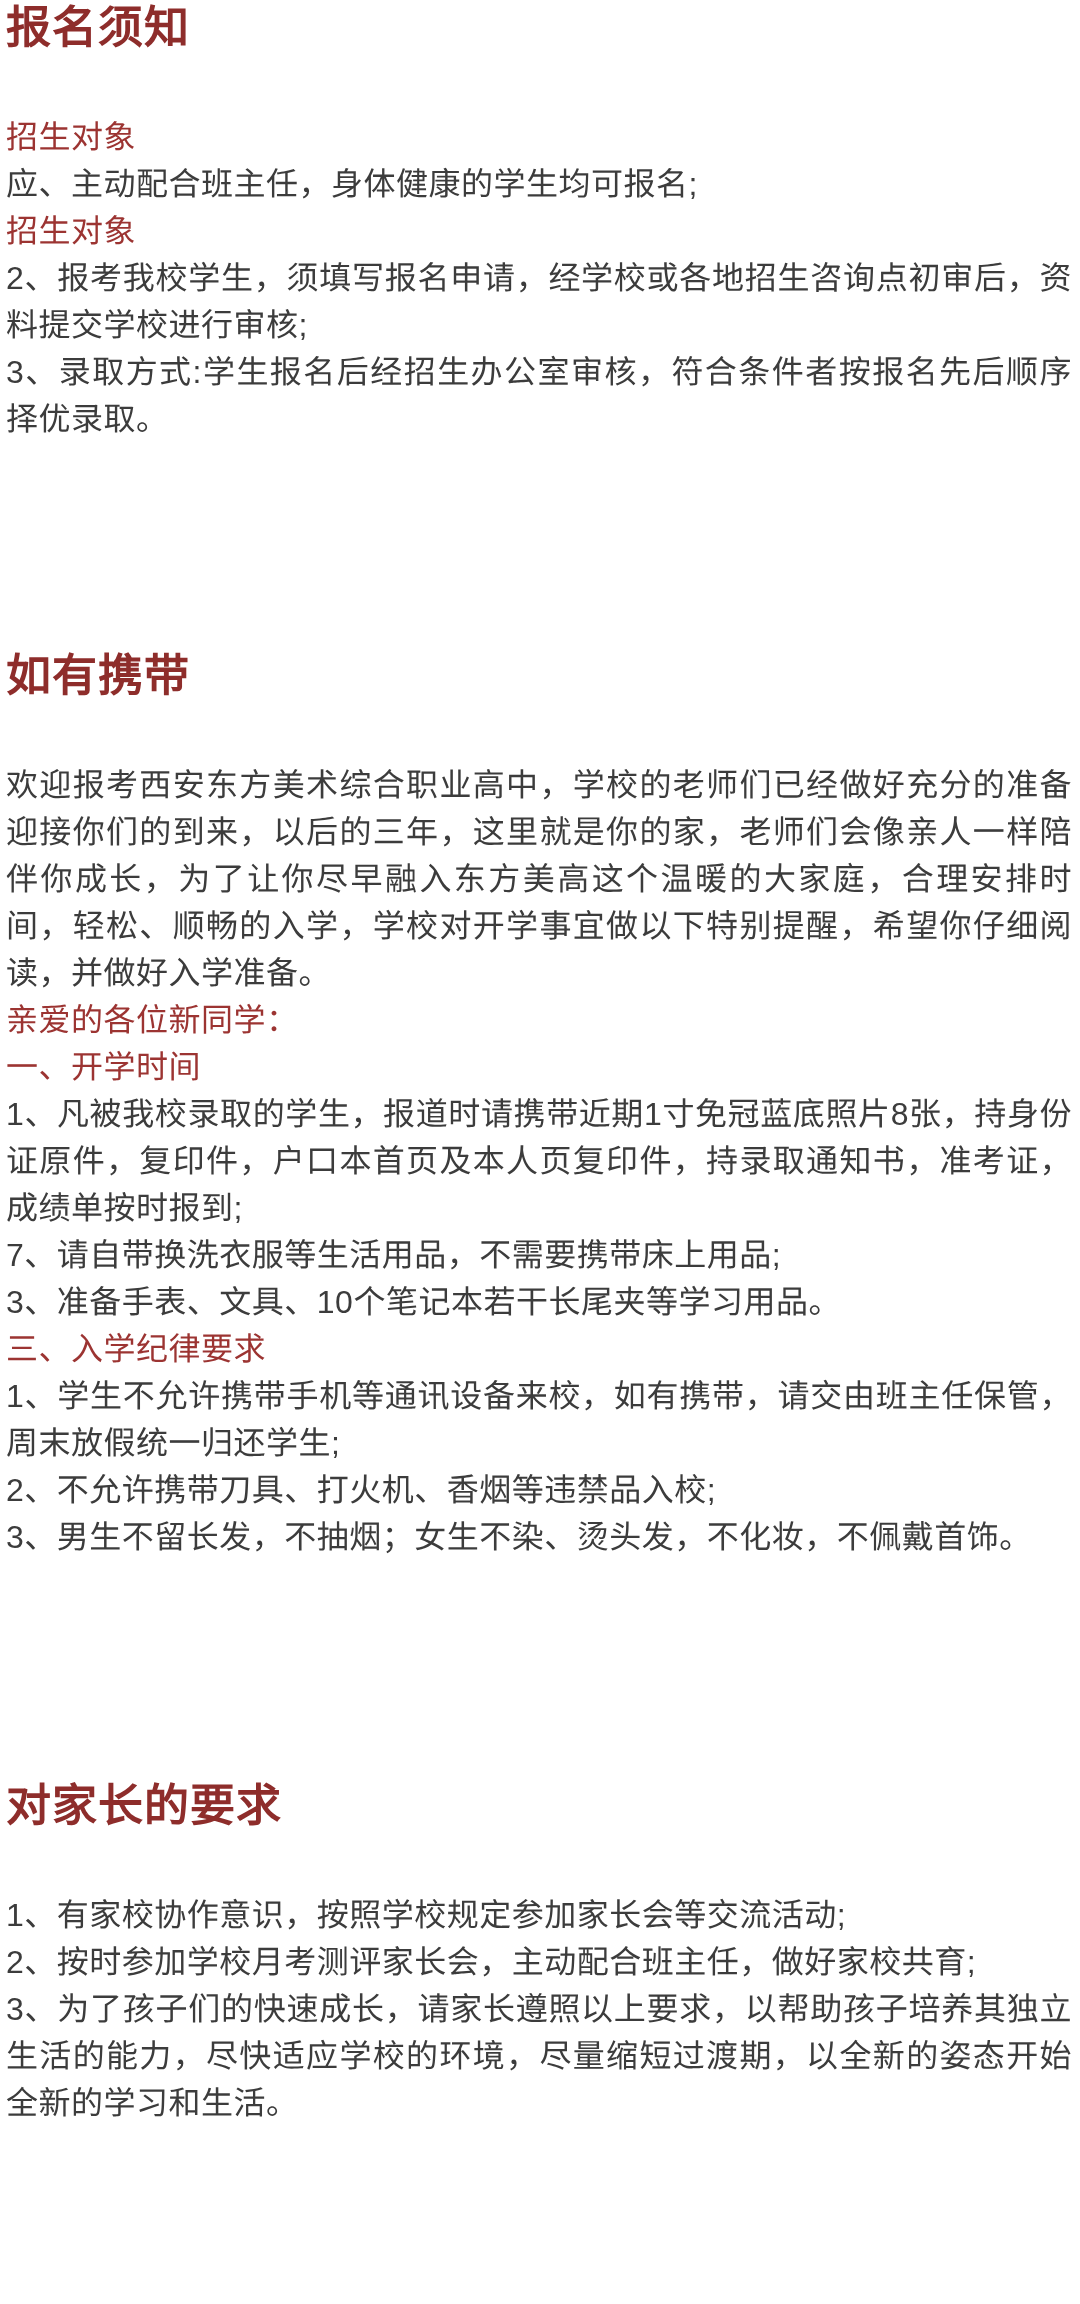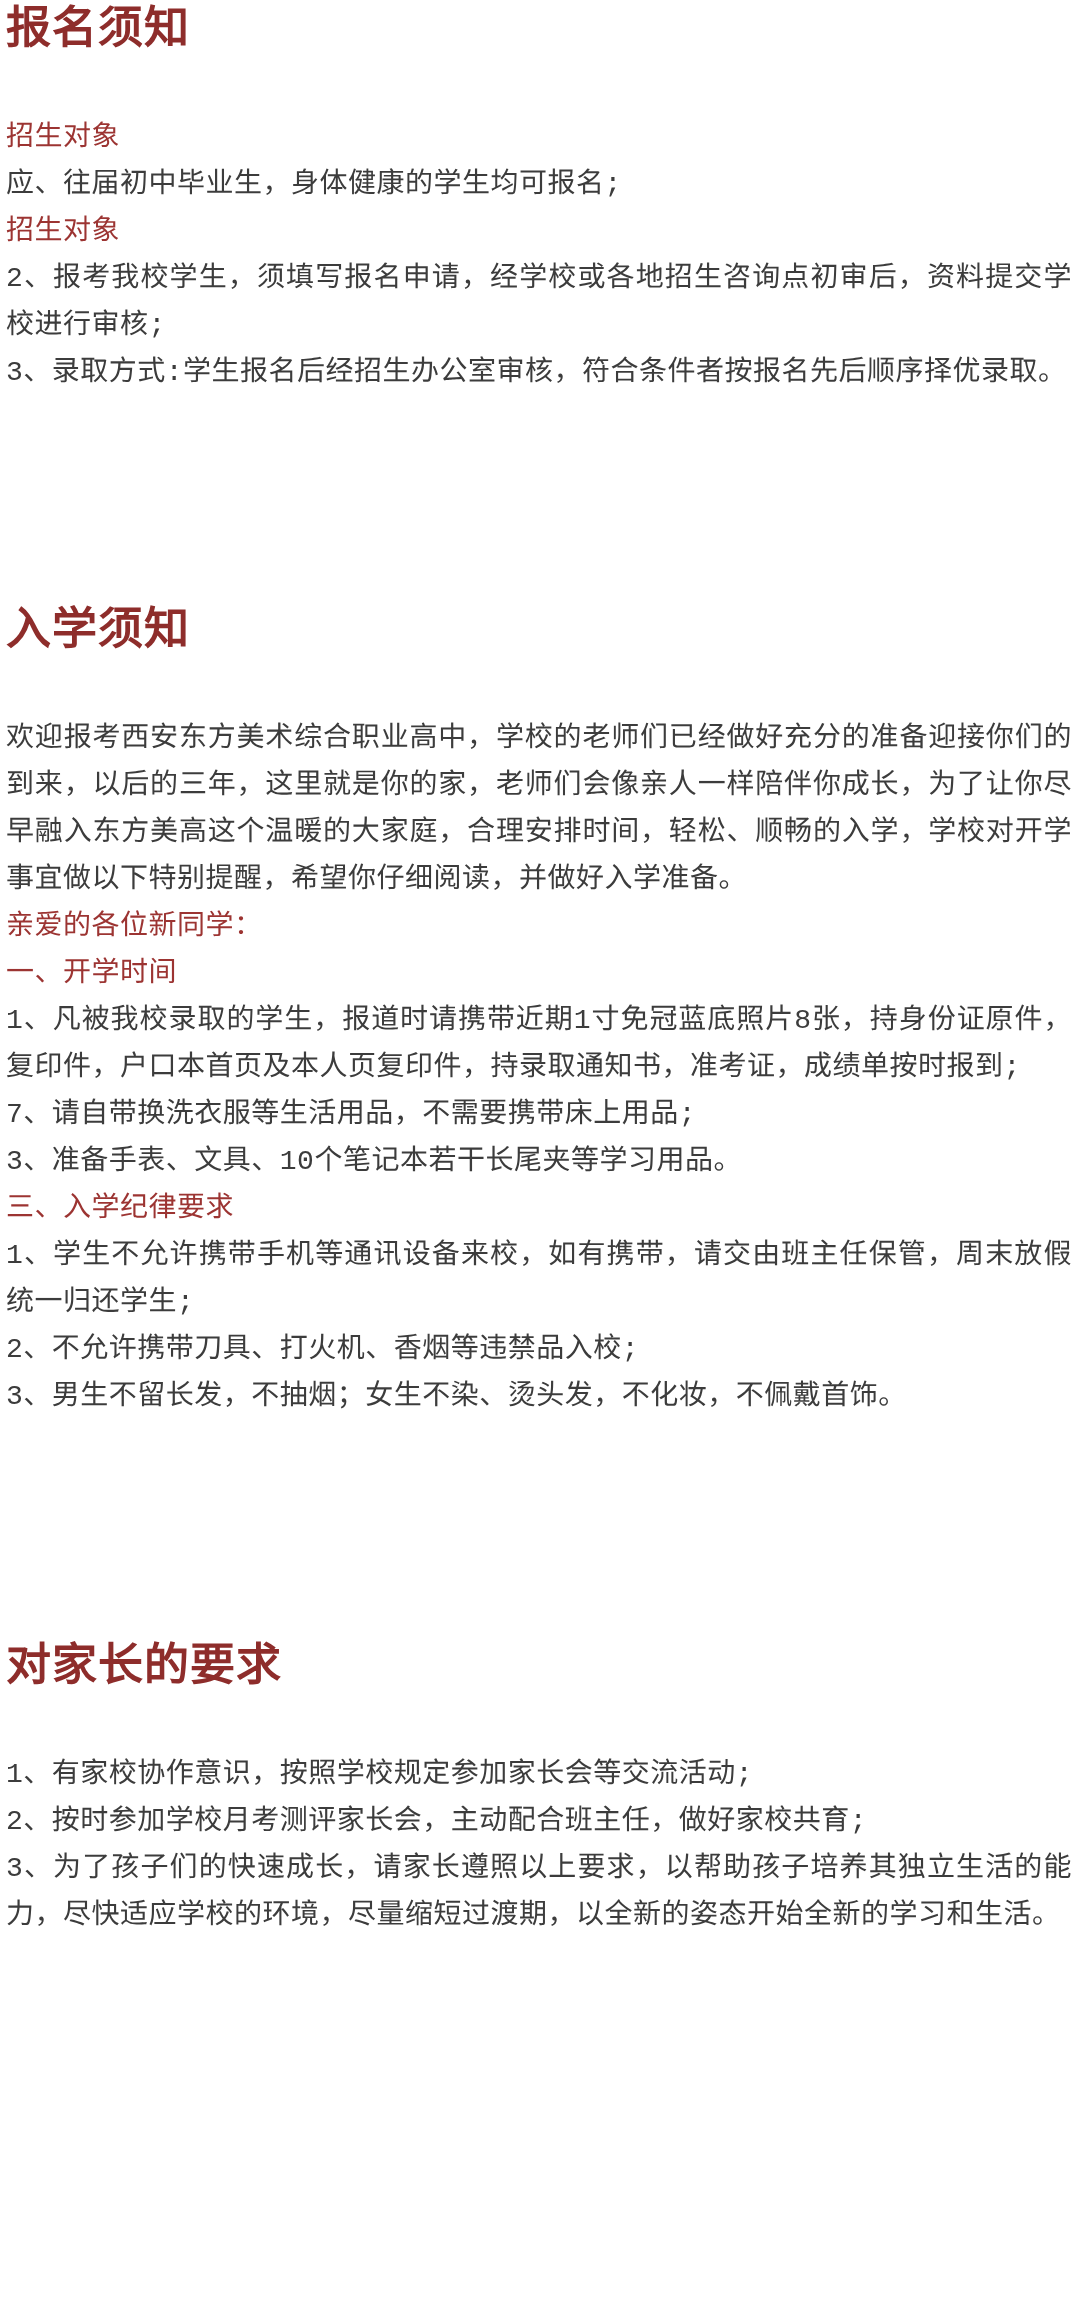--- a/index.html
+++ b/index.html
@@ -22,48 +22,47 @@
     font-size: 45px;
     line-height: 48px;
     font-weight: bold;
     color: #8e2d2b;
     letter-spacing: 1px;
     margin: 0 0 62px 0;
   }
   .sec-2 { margin-top: 209px; }
   .sec-3 { margin-top: 221px; }
   .line {
-    font-size: 28px;
+    font-size: 32px;
     line-height: 47px;
     color: #3c3c3c;
     letter-spacing: 0.5px;
     word-break: break-all;
     text-align: justify;
-    font-family: Liberation Mono, monospace;
   }
   .subhead { color: #9c3432; }
 </style>
 </head>
 <body>
 
 <div class="page">
 
   <section class="section sec-1">
     <h1>报名须知</h1>
     <div>
       <p class="line subhead">招生对象</p>
-      <p class="line">应、往届初中毕业生，身体健康的学生均可报名;</p>
+      <p class="line">应、主动配合班主任，身体健康的学生均可报名;</p>
       <p class="line subhead">招生对象</p>
       <p class="line">2、报考我校学生，须填写报名申请，经学校或各地招生咨询点初审后，资料提交学校进行审核;</p>
       <p class="line">3、录取方式:学生报名后经招生办公室审核，符合条件者按报名先后顺序择优录取。</p>
     </div>
   </section>
 
   <section class="section sec-2">
-    <h1>入学须知</h1>
+    <h1>如有携带</h1>
     <div>
       <p class="line">欢迎报考西安东方美术综合职业高中，学校的老师们已经做好充分的准备迎接你们的到来，以后的三年，这里就是你的家，老师们会像亲人一样陪伴你成长，为了让你尽早融入东方美高这个温暖的大家庭，合理安排时间，轻松、顺畅的入学，学校对开学事宜做以下特别提醒，希望你仔细阅读，并做好入学准备。</p>
       <p class="line subhead">亲爱的各位新同学：</p>
       <p class="line subhead">一、开学时间</p>
       <p class="line">1、凡被我校录取的学生，报道时请携带近期1寸免冠蓝底照片8张，持身份证原件，复印件，户口本首页及本人页复印件，持录取通知书，准考证，成绩单按时报到;</p>
       <p class="line">7、请自带换洗衣服等生活用品，不需要携带床上用品;</p>
       <p class="line">3、准备手表、文具、10个笔记本若干长尾夹等学习用品。</p>
       <p class="line subhead">三、入学纪律要求</p>
       <p class="line">1、学生不允许携带手机等通讯设备来校，如有携带，请交由班主任保管，周末放假统一归还学生;</p>
       <p class="line">2、不允许携带刀具、打火机、香烟等违禁品入校;</p>

